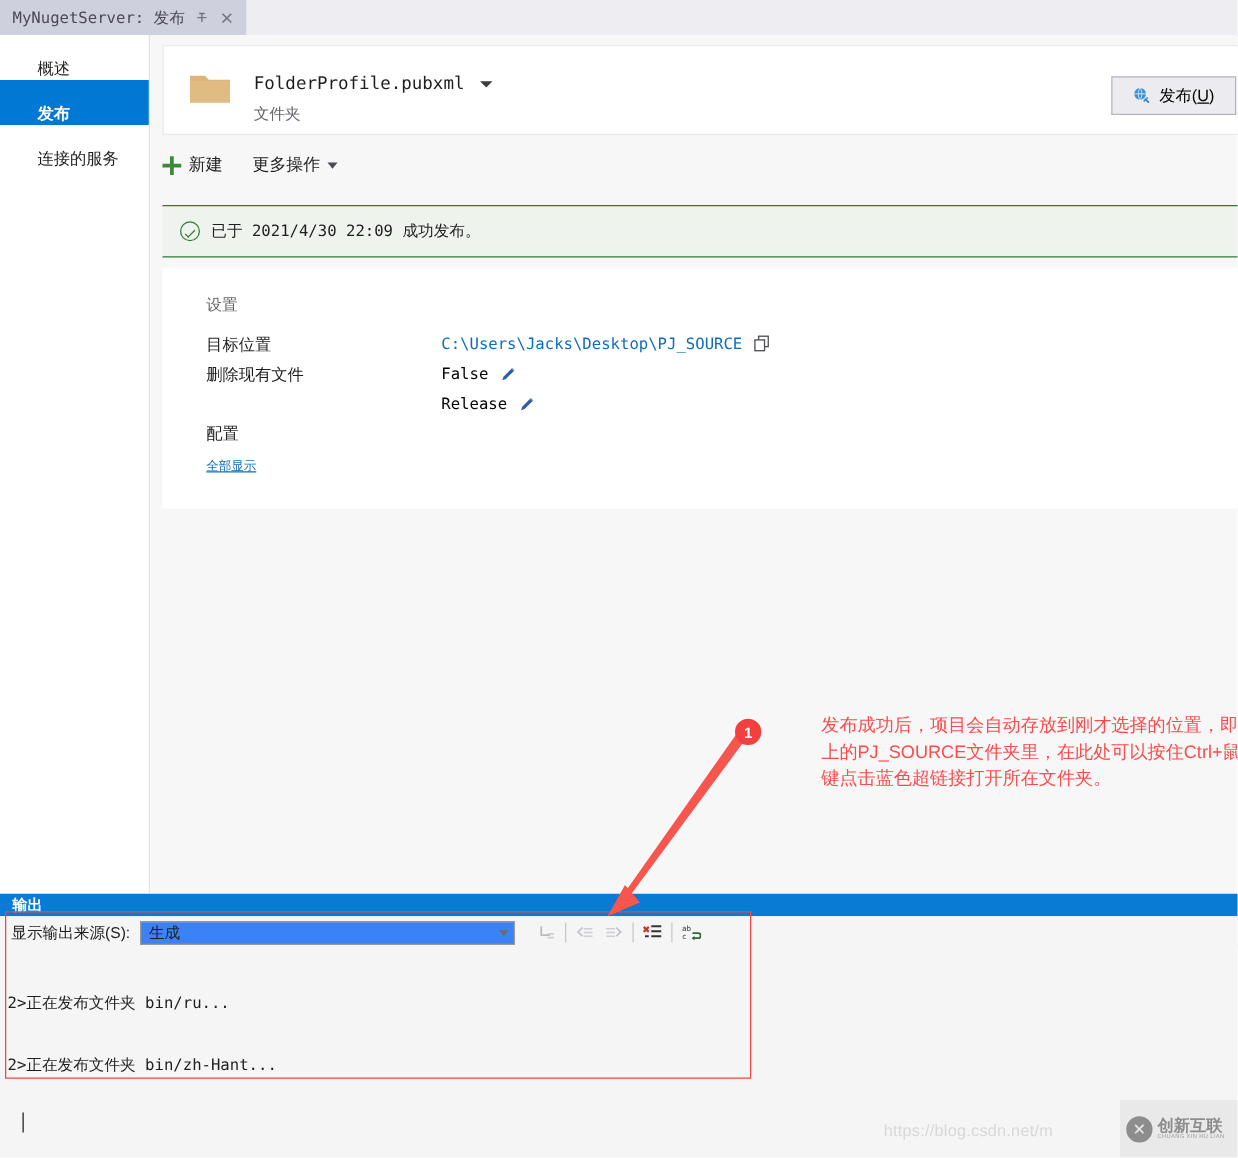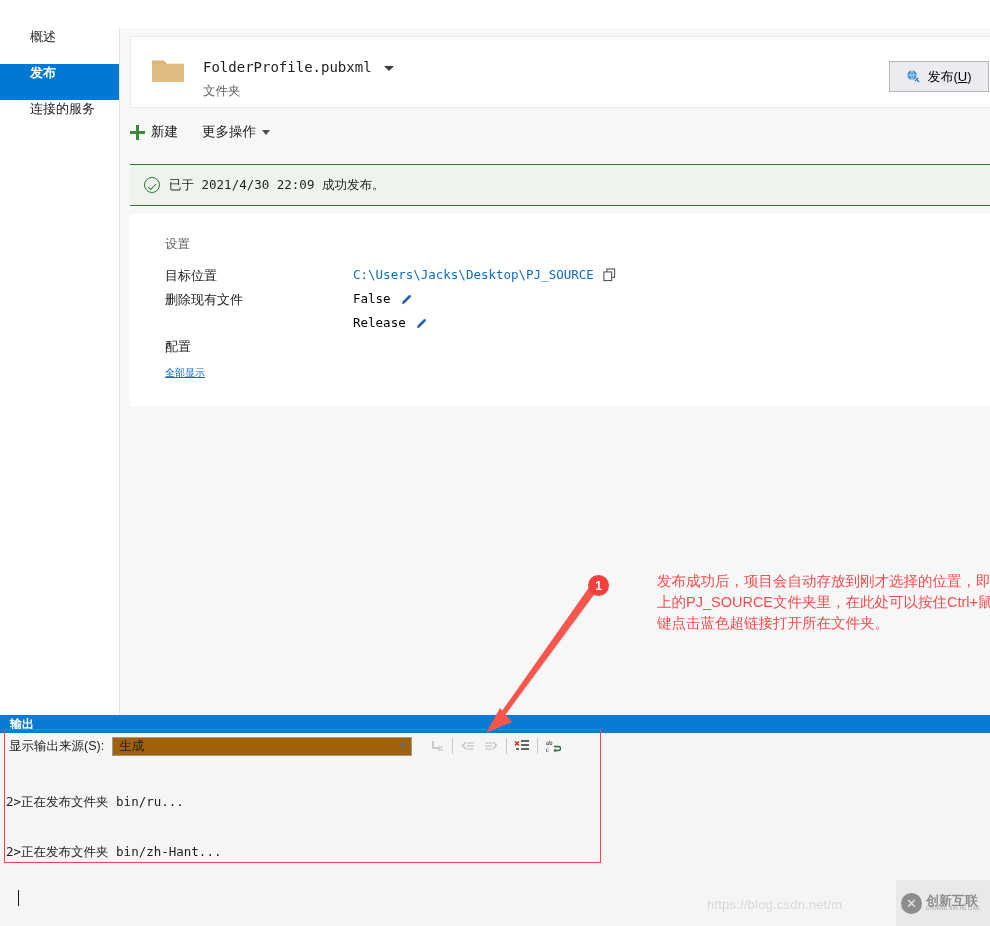--- a/index.html
+++ b/index.html
@@ -25,21 +25,21 @@
   }
   .tab-title { white-space: nowrap; font-size: 12.5px; }
   .pin-icon, .close-icon { width: 13px; height: 13px; opacity: .75; }
 
   
   .sidebar {
     position: absolute; left: 0; top: 28px; width: 119px; height: 687px;
     background: #ffffff; border-right: 1px solid #e3e3e6;
   }
   .side-item {
-    height: 36px; display: flex; align-items: flex-start;
+    height: 36px; display: flex; align-items: flex-end;
     padding-left: 30px; font-size: 13px; color: #1e1e1e;
     box-sizing: border-box;
   }
   .side-item.selected { background: #0078d4; color: #ffffff; font-weight: 600; }
 
   
   .main {
     position: absolute; left: 120px; top: 28px;
     width: 870px; height: 687px; background: #f7f7f8;
   }
@@ -137,21 +137,21 @@
     position: absolute; left: 0; top: 0; width: 990px; height: 18px;
     background: #0a7bd4; display: flex; align-items: center; padding-left: 10px;
   }
   .output-title { color: #ffffff; font-size: 12px; font-weight: 600; }
   .output-toolbar {
     position: absolute; left: 0; top: 18px; width: 990px; height: 26px;
     background: #f5f5f5; display: flex; align-items: center; gap: 8px; padding-left: 9px;
   }
   .tb-label { font-size: 12.5px; color: #1e1e1e; }
   .tb-select {
-    width: 300px; height: 19px; background: #a16207; border: 1px solid #9a9a9a;
+    width: 300px; height: 19px; background: #3b82f6; border: 1px solid #9a9a9a;
     box-sizing: border-box; display: flex; align-items: center;
     justify-content: space-between; padding: 0 4px 0 6px; font-size: 12.5px; color: #1e1e1e;
   }
   .tb-icons { display: flex; align-items: center; gap: 7px; margin-left: 9px; }
   .tb-sep { width: 1px; height: 16px; background: #c8c8c8; }
 
   .console {
     position: absolute; left: 6px; top: 46px; width: 978px; height: 160px;
     font-family: "DejaVu Sans Mono", monospace; font-size: 12.5px;
     color: #1e1e1e; line-height: 16.6px; white-space: pre;
@@ -178,20 +178,31 @@
   }
   .wm-text { display: flex; flex-direction: column; line-height: 1.05; }
   .wm-cn { font-size: 13px; color: #8d8d8d; font-weight: 700; }
   .wm-en { font-size: 4.6px; color: #9d9d9d; letter-spacing: .3px; }
 </style>
 </head>
 <body>
 
 <div id="root">
 
+  <div class="tabstrip">
+    <div class="tab">
+      <span class="tab-title">MyNugetServer: 发布</span>
+      <svg class="pin-icon" viewBox="0 0 14 14">
+        <path d="M3 6.6h8M7 3v7.4M4.6 3h4.8" stroke="#55555e" stroke-width="1.2" fill="none"></path>
+      </svg>
+      <svg class="close-icon" viewBox="0 0 14 14">
+        <path d="M3.2 3.2 L10.8 10.8 M10.8 3.2 L3.2 10.8" stroke="#55555e" stroke-width="1.4" fill="none"></path>
+      </svg>
+    </div>
+  </div>
 
   <div class="sidebar">
     <div class="side-item">
       <span>概述</span>
     </div>
     <div class="side-item selected">
       <span>发布</span>
     </div>
     <div class="side-item">
       <span>连接的服务</span>

